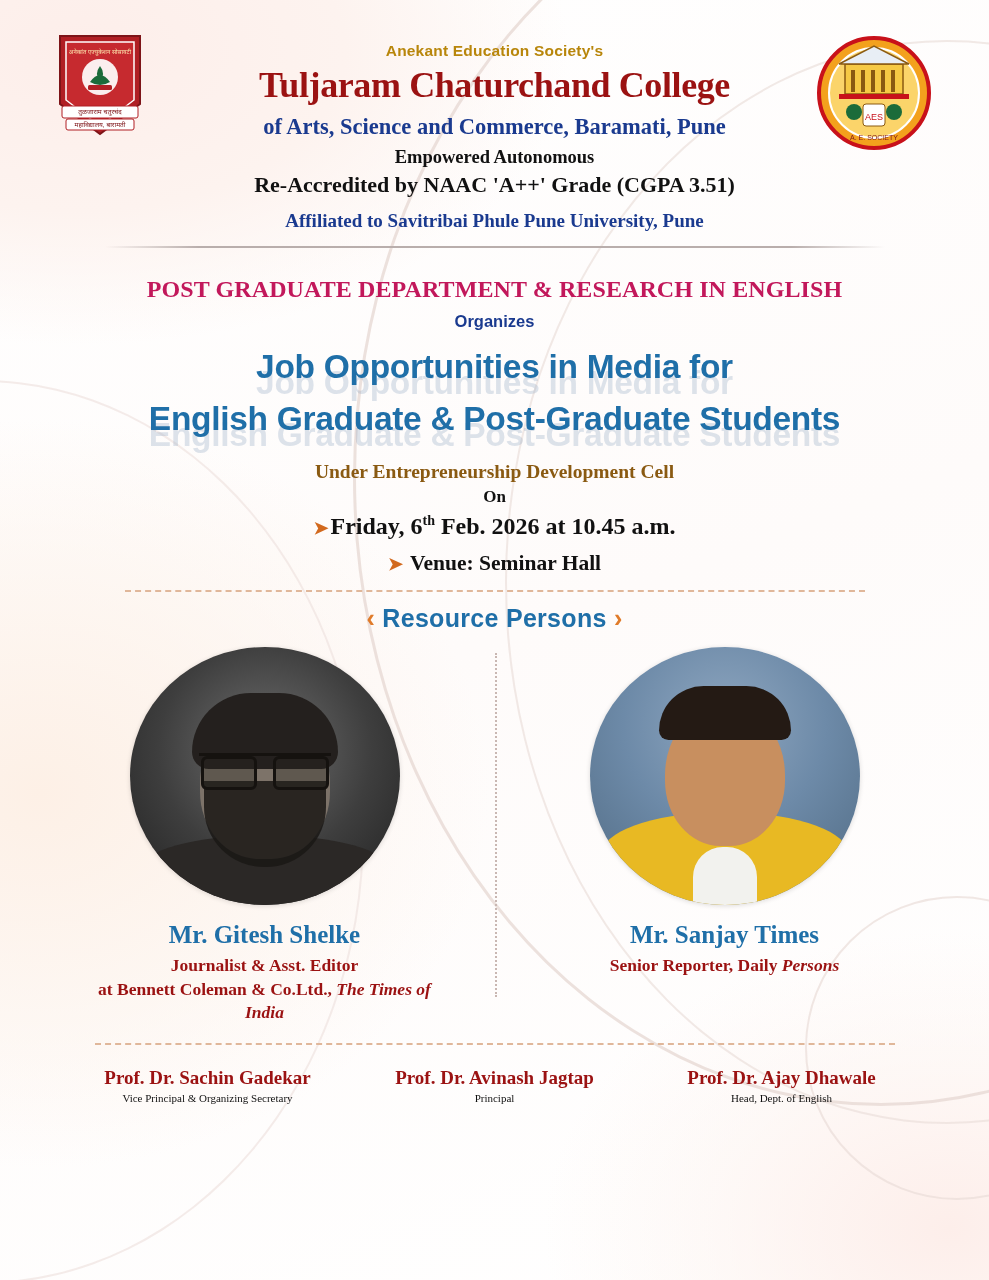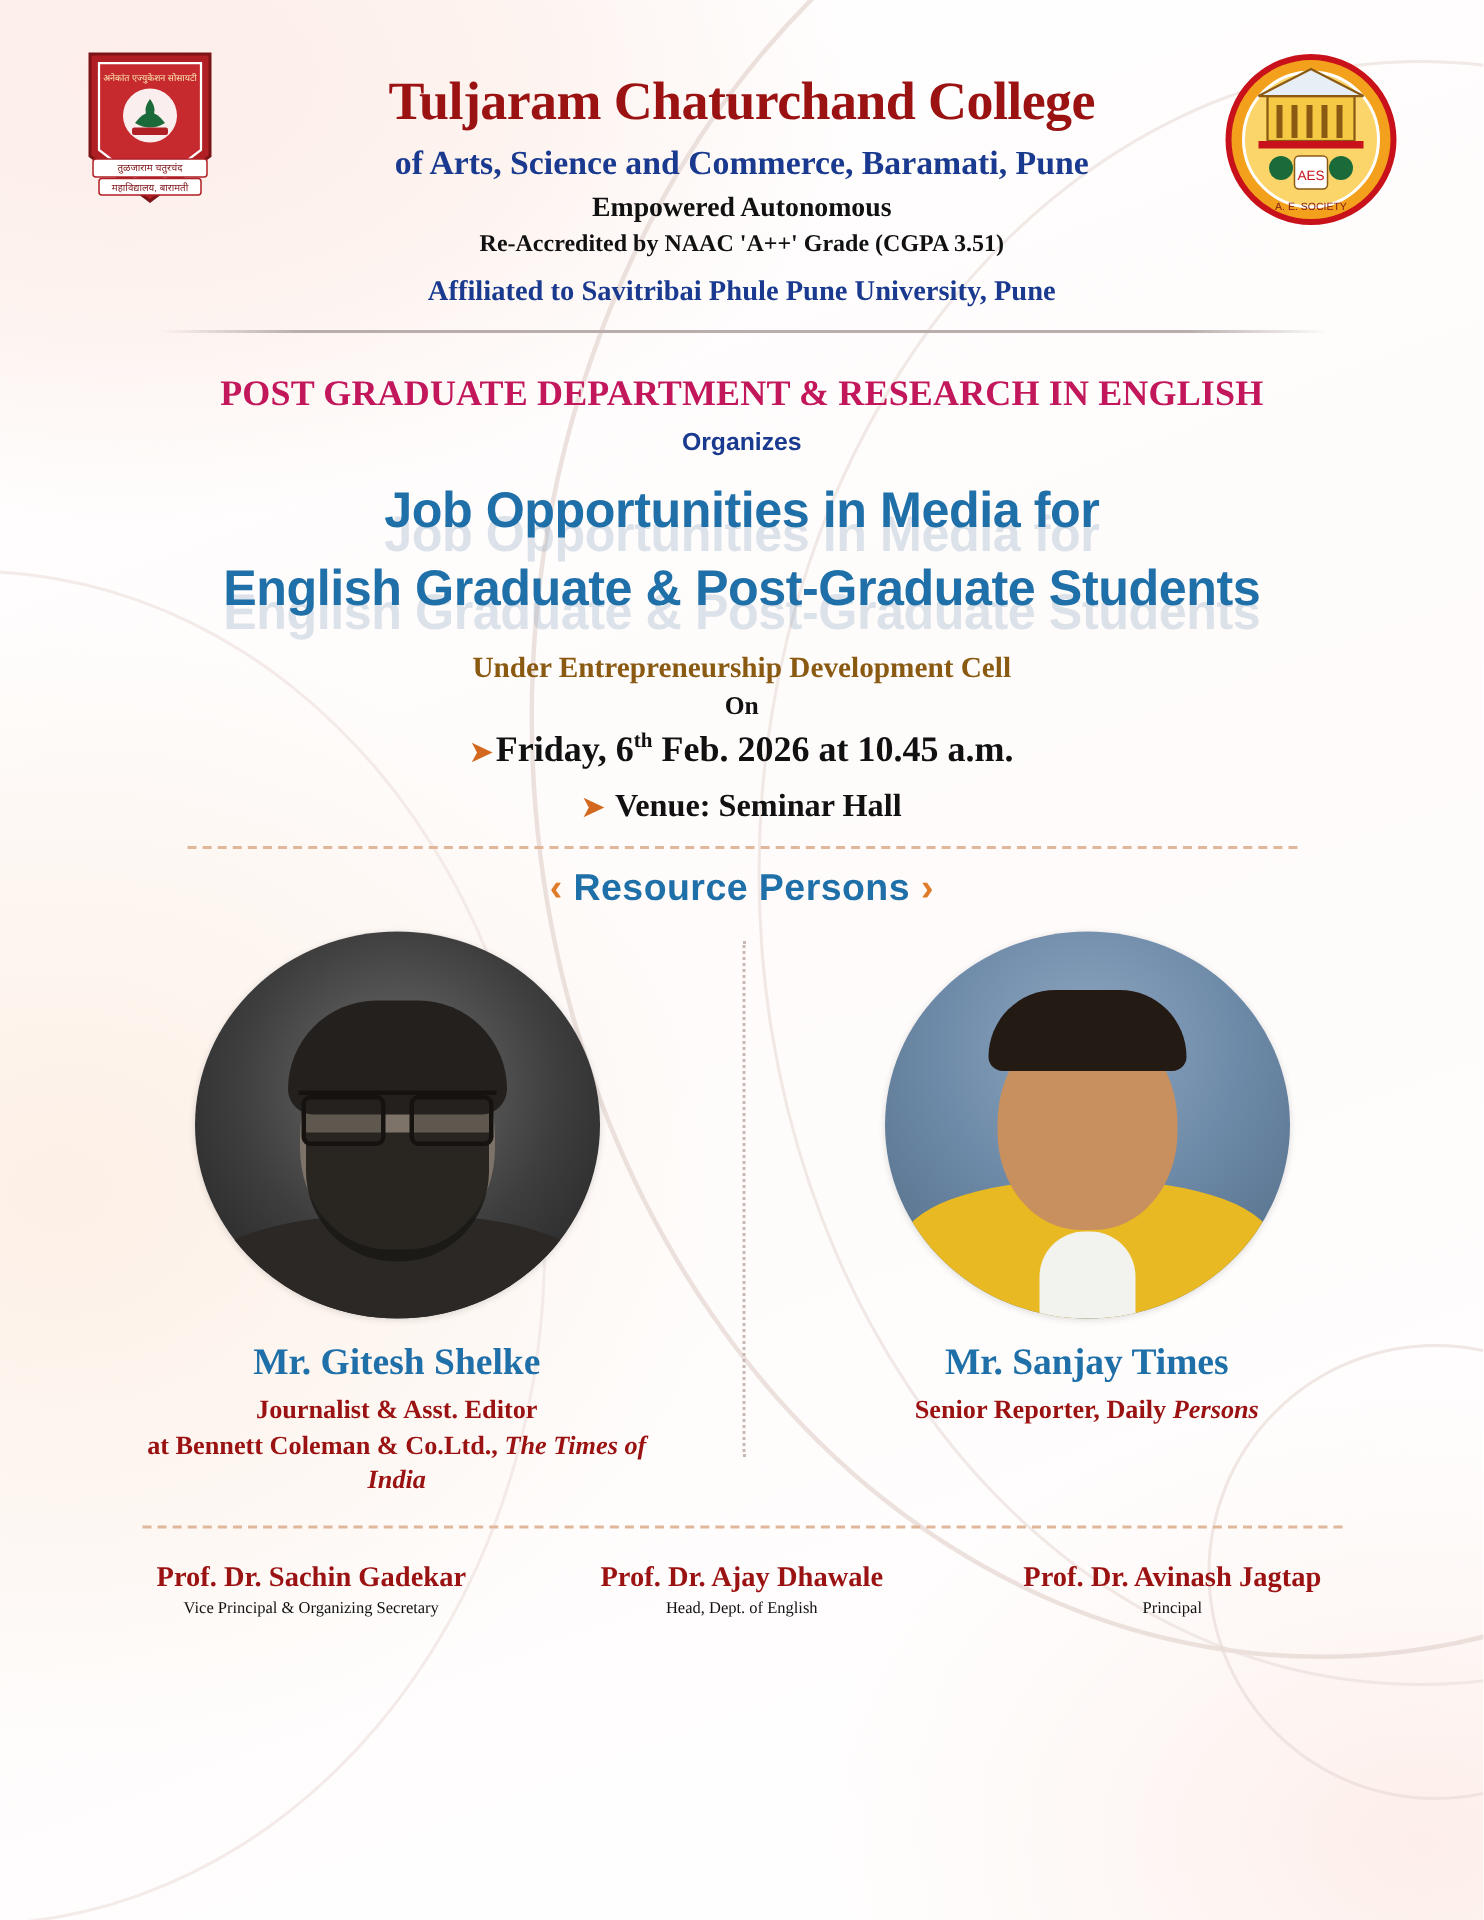--- a/index.html
+++ b/index.html
@@ -83,21 +83,21 @@
     color: #1a3a8f;
     margin-top: 9px;
   }
   .autonomous {
     font-size: 18.5px;
     font-weight: bold;
     color: #111111;
     margin-top: 7px;
   }
   .naac {
-    font-size: 16px;
+    font-size: 22px;
     font-weight: bold;
     color: #111111;
     margin-top: 4px;
   }
   .affiliated {
     font-size: 19px;
     font-weight: bold;
     color: #1a3a8f;
     margin-top: 12px;
   }
@@ -385,20 +385,21 @@
           <rect x="82" y="36" width="4" height="22"></rect>
         </g>
         <rect x="30" y="60" width="70" height="5" fill="#c8111a"></rect>
         <circle cx="45" cy="78" r="8" fill="#1b6b3a"></circle>
         <circle cx="85" cy="78" r="8" fill="#1b6b3a"></circle>
         <rect x="54" y="70" width="22" height="22" rx="3" fill="#ffffff" stroke="#8a5a12"></rect>
         <text x="65" y="86" font-size="9" fill="#c8111a" text-anchor="middle" font-family="'Liberation Sans',sans-serif">AES</text>
         <text x="65" y="106" font-size="7" fill="#7d1418" text-anchor="middle" font-family="'Liberation Sans',sans-serif">A. E. SOCIETY</text>
       </svg>
 
+      <div class="society">Anekant Education Society's</div>
       <div class="college-name">Tuljaram Chaturchand College</div>
       <div class="college-sub">of Arts, Science and Commerce, Baramati, Pune</div>
       <div class="autonomous">Empowered Autonomous</div>
       <div class="naac">Re-Accredited by NAAC 'A++' Grade (CGPA 3.51)</div>
       <div class="affiliated">Affiliated to Savitribai Phule Pune University, Pune</div>
       <div class="rule"></div>
     </div>
 
     <div class="dept">POST GRADUATE DEPARTMENT &amp; RESEARCH IN ENGLISH</div>
     <div class="organizes">Organizes</div>
@@ -464,23 +465,23 @@
     </div>
 
     <div class="dashed-bottom"></div>
 
     <div class="footer">
       <div class="foot-col">
         <div class="foot-name">Prof. Dr. Sachin Gadekar</div>
         <div class="foot-role">Vice Principal &amp; Organizing Secretary</div>
       </div>
       <div class="foot-col">
+        <div class="foot-name">Prof. Dr. Avinash Jagtap</div>
+        <div class="foot-role">Principal</div>
+      </div>
+      <div class="foot-col">
         <div class="foot-name">Prof. Dr. Ajay Dhawale</div>
         <div class="foot-role">Head, Dept. of English</div>
       </div>
-      <div class="foot-col">
-        <div class="foot-name">Prof. Dr. Avinash Jagtap</div>
-        <div class="foot-role">Principal</div>
-      </div>
     </div>
 
   </div>
 </div>
 
 </body></html>

